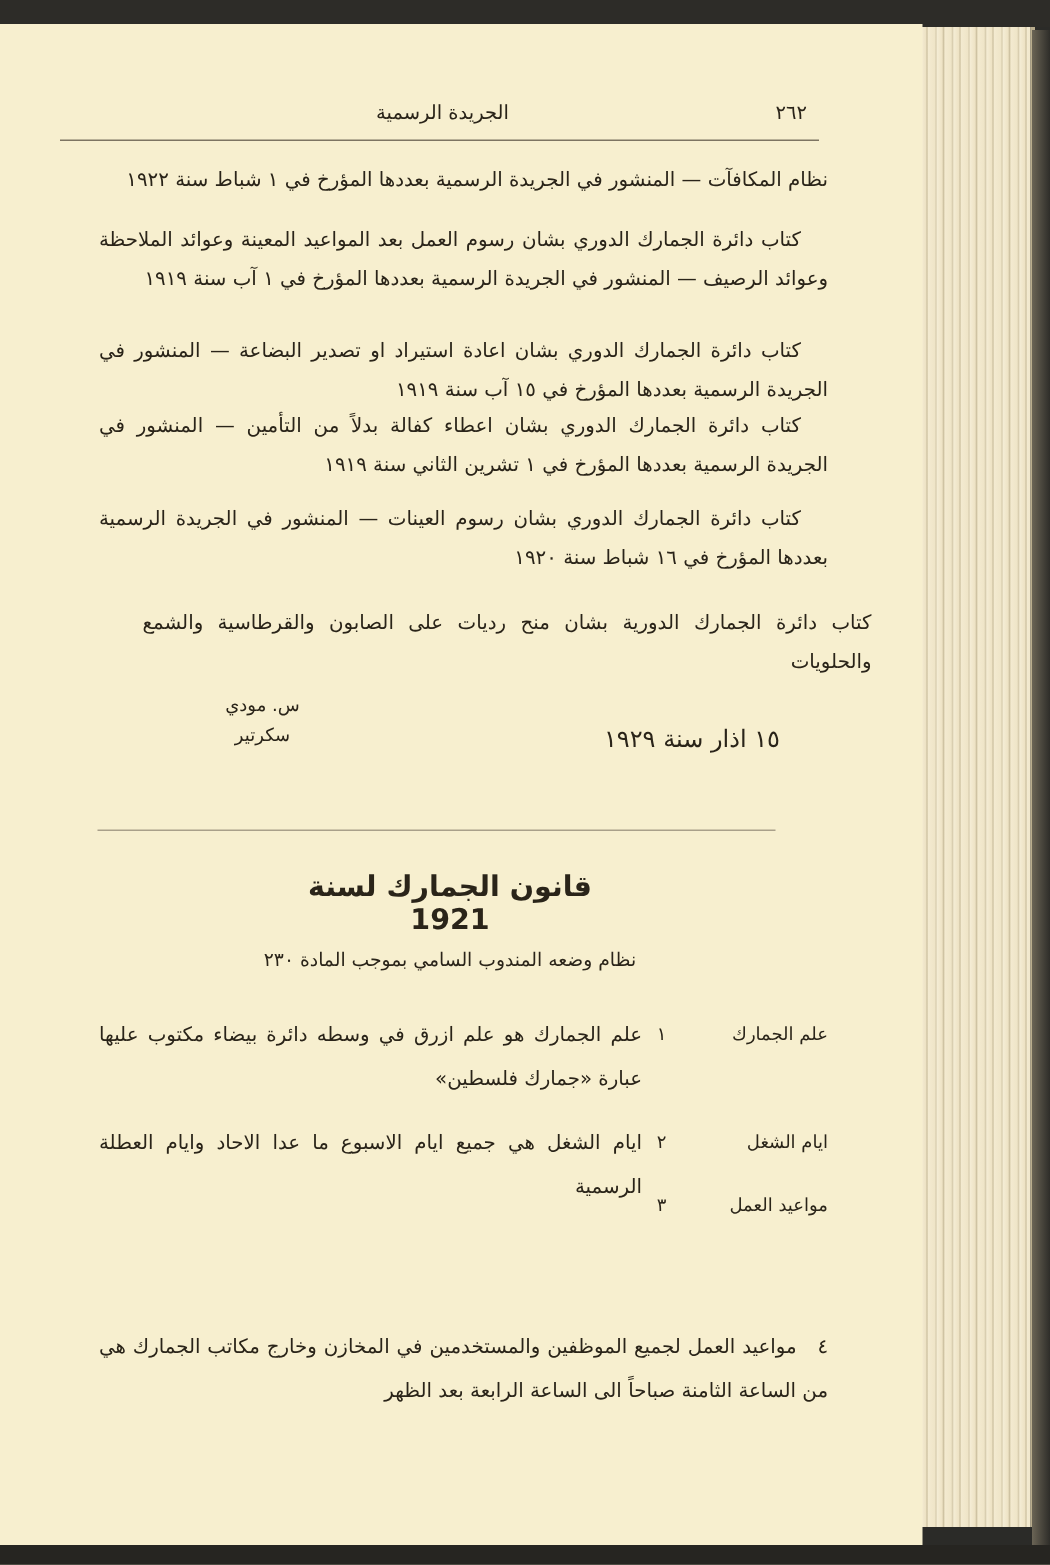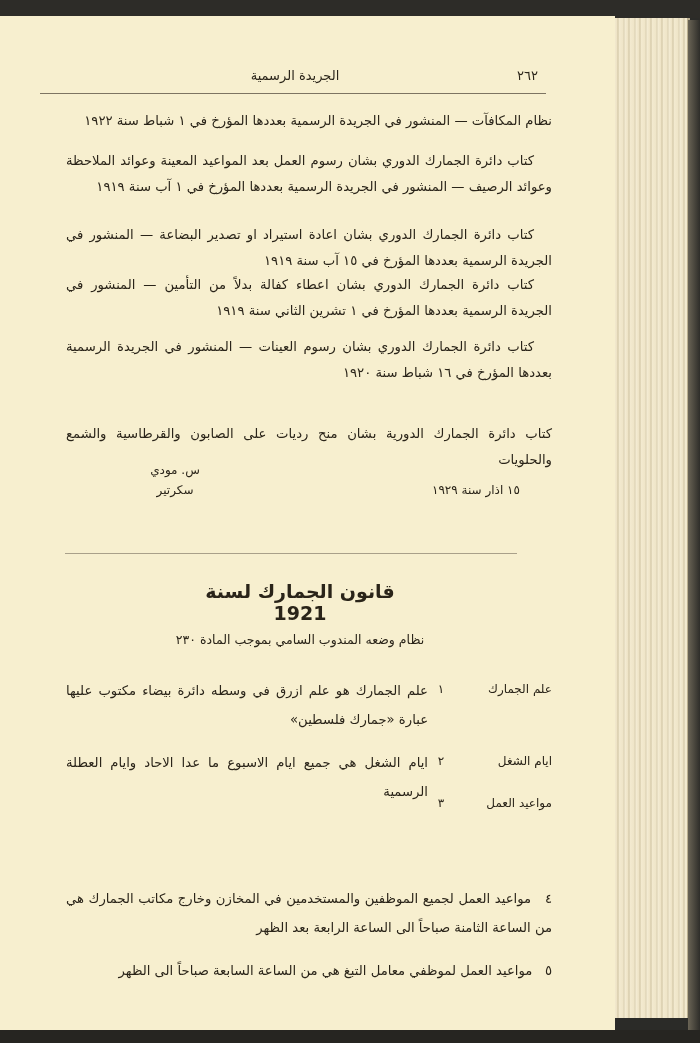--- a/index.html
+++ b/index.html
@@ -29,21 +29,21 @@
     .rtl { direction: rtl; unicode-bidi: embed; font-family: "DejaVu Sans", sans-serif; }
 
     .header-title { position: absolute; left: 225px; top: 68px; width: 140px; text-align: center; font-size: 13px; }
     .header-page { position: absolute; left: 478px; top: 68px; width: 60px; text-align: right; font-size: 13px; }
     .header-rule { position: absolute; left: 40px; top: 93px; width: 506px; height: 1px; background: #7d7462; }
 
     .para { position: absolute; left: 66px; width: 486px; font-size: 13.2px; line-height: 26px; text-align: justify; }
     .para.indent { text-indent: 18px; }
 
     .sig-block { position: absolute; left: 95px; top: 460px; width: 160px; text-align: center; font-size: 12px; line-height: 20px; }
-    .sig-date { position: absolute; left: 400px; top: 483px; width: 120px; font-size: 12px; }
+    .sig-date { position: absolute; left: 400px; top: 483px; width: 120px; font-size: 16px; }
 
     .section-rule { position: absolute; left: 65px; top: 553px; width: 452px; height: 1px; background: #a9a08a; }
 
     .law-title { position: absolute; left: 200px; top: 580px; width: 200px; text-align: center; font-size: 19px; font-weight: bold; }
     .law-sub { position: absolute; left: 150px; top: 632px; width: 300px; text-align: center; font-size: 12.5px; }
 
     .article { position: absolute; left: 66px; width: 486px; }
     .art-label { position: absolute; right: 0; top: 0; width: 80px; font-size: 12px; line-height: 26px; text-align: right; }
     .art-num { position: absolute; right: 103px; top: 0; width: 16px; font-size: 12px; line-height: 26px; text-align: center; }
     .art-text { position: absolute; right: 124px; top: 0; width: 362px; font-size: 13.2px; line-height: 29px; text-align: justify; }
@@ -61,21 +61,21 @@
 <div class="content">
   <div class="header-title rtl">الجريدة الرسمية</div>
   <div class="header-page rtl">٢٦٢</div>
   <div class="header-rule"></div>
 
   <div class="para rtl" style="top:108px;">نظام المكافآت — المنشور في الجريدة الرسمية بعددها المؤرخ في ١ شباط سنة ١٩٢٢</div>
   <div class="para rtl indent" style="top:148px;">كتاب دائرة الجمارك الدوري بشان رسوم العمل بعد المواعيد المعينة وعوائد الملاحظة وعوائد الرصيف — المنشور في الجريدة الرسمية بعددها المؤرخ في ١ آب سنة ١٩١٩</div>
   <div class="para rtl indent" style="top:210px;margin-top:12px;">كتاب دائرة الجمارك الدوري بشان اعادة استيراد او تصدير البضاعة — المنشور في الجريدة الرسمية بعددها المؤرخ في ١٥ آب سنة ١٩١٩</div>
   <div class="para rtl indent" style="top:272px;">كتاب دائرة الجمارك الدوري بشان اعطاء كفالة بدلاً من التأمين — المنشور في الجريدة الرسمية بعددها المؤرخ في ١ تشرين الثاني سنة ١٩١٩</div>
   <div class="para rtl indent" style="top:334px;">كتاب دائرة الجمارك الدوري بشان رسوم العينات — المنشور في الجريدة الرسمية بعددها المؤرخ في ١٦ شباط سنة ١٩٢٠</div>
-  <div class="para rtl" style="top:421px;">كتاب دائرة الجمارك الدورية بشان منح رديات على الصابون والقرطاسية والشمع والحلويات</div>
+  <div class="para rtl" style="top:403px;margin-left:29px;">كتاب دائرة الجمارك الدورية بشان منح رديات على الصابون والقرطاسية والشمع والحلويات</div>
 
   <div class="sig-block rtl">
     <div>س. مودي</div>
     <div>سكرتير</div>
   </div>
   <div class="sig-date rtl">١٥ اذار سنة ١٩٢٩</div>
 
   <div class="section-rule"></div>
 
   <div class="law-title rtl">قانون الجمارك لسنة 1921</div>
@@ -97,18 +97,13 @@
     <div class="art-label rtl">مواعيد العمل</div>
     <div class="art-num rtl">٣</div>
   </div>
 
   <div class="article" style="top:884px; height:60px;">
     <div class="art-text rtl wide" style="text-indent:0;">
       <span>٤</span>&nbsp;&nbsp;&nbsp;<span>مواعيد العمل لجميع الموظفين والمستخدمين في المخازن وخارج مكاتب الجمارك هي من الساعة الثامنة صباحاً الى الساعة الرابعة بعد الظهر</span>
     </div>
   </div>
 
-  <div class="article" style="top:956px; height:30px;">
-    <div class="art-text rtl wide">
-      <span>٥</span>&nbsp;&nbsp;&nbsp;<span>مواعيد العمل لموظفي معامل التبغ هي من الساعة السابعة صباحاً الى الظهر</span>
-    </div>
-  </div>
 </div>
 
 </body></html>

